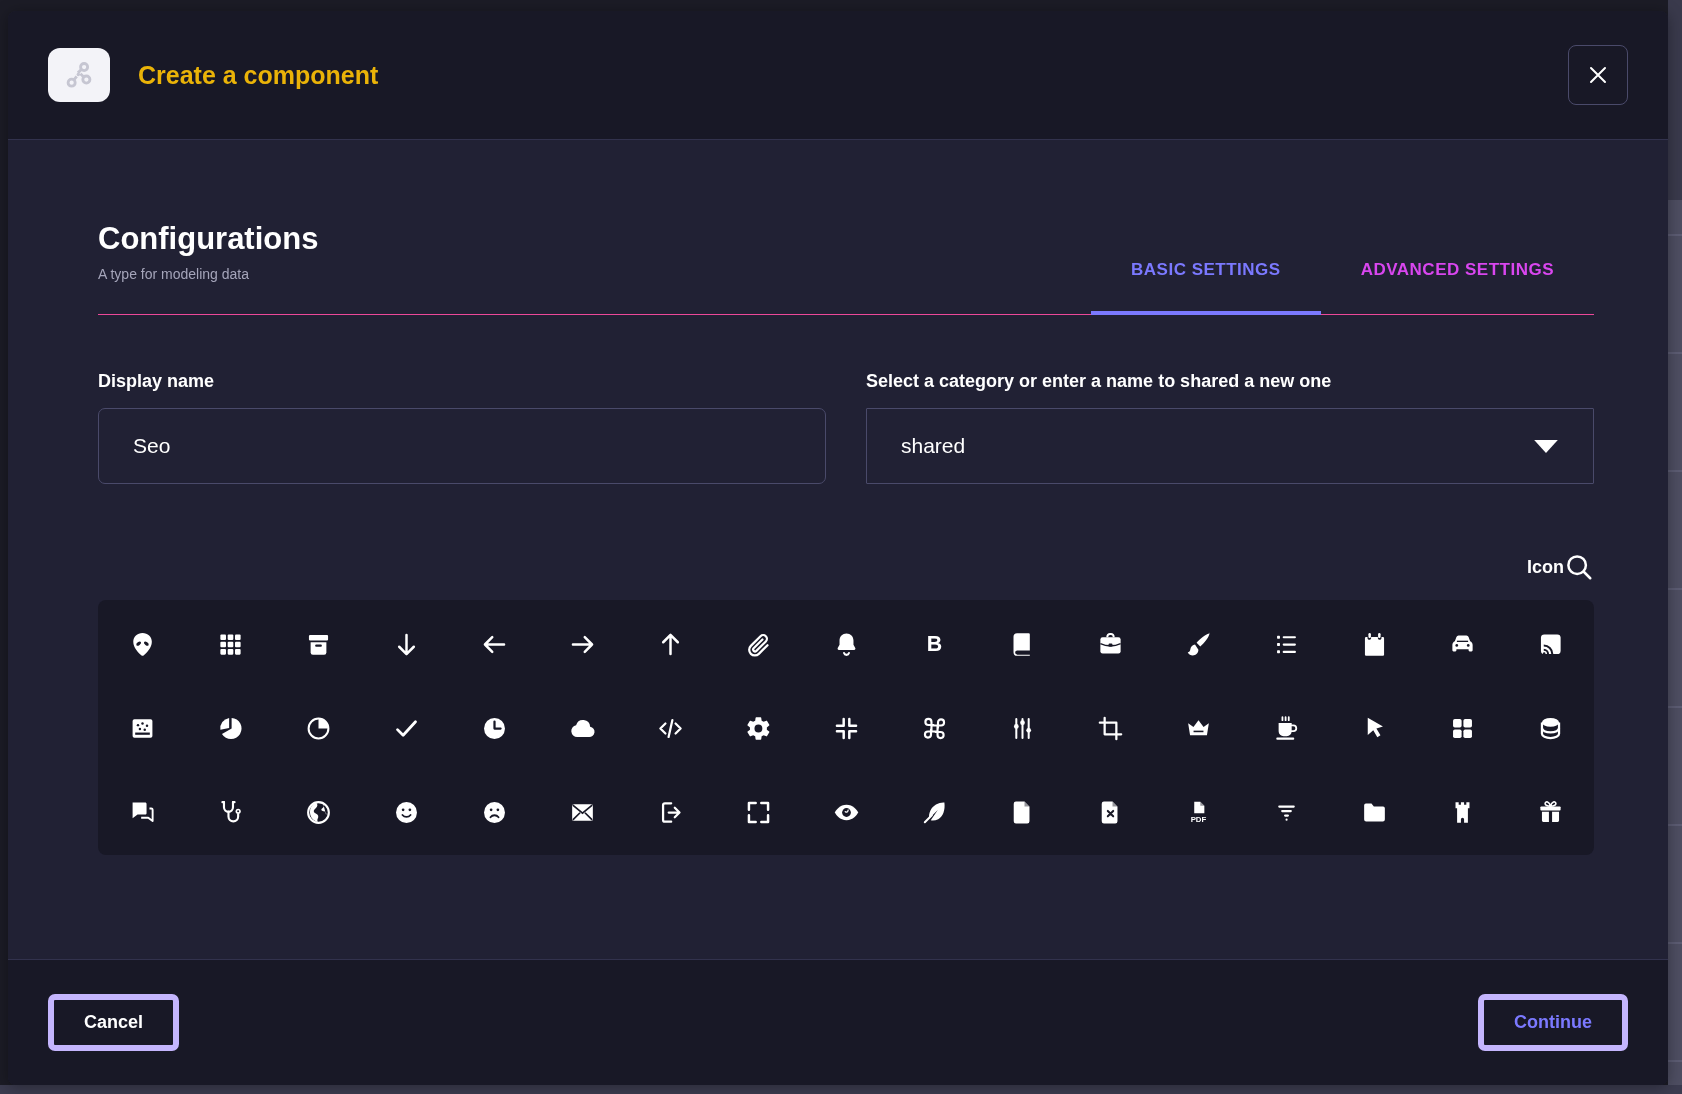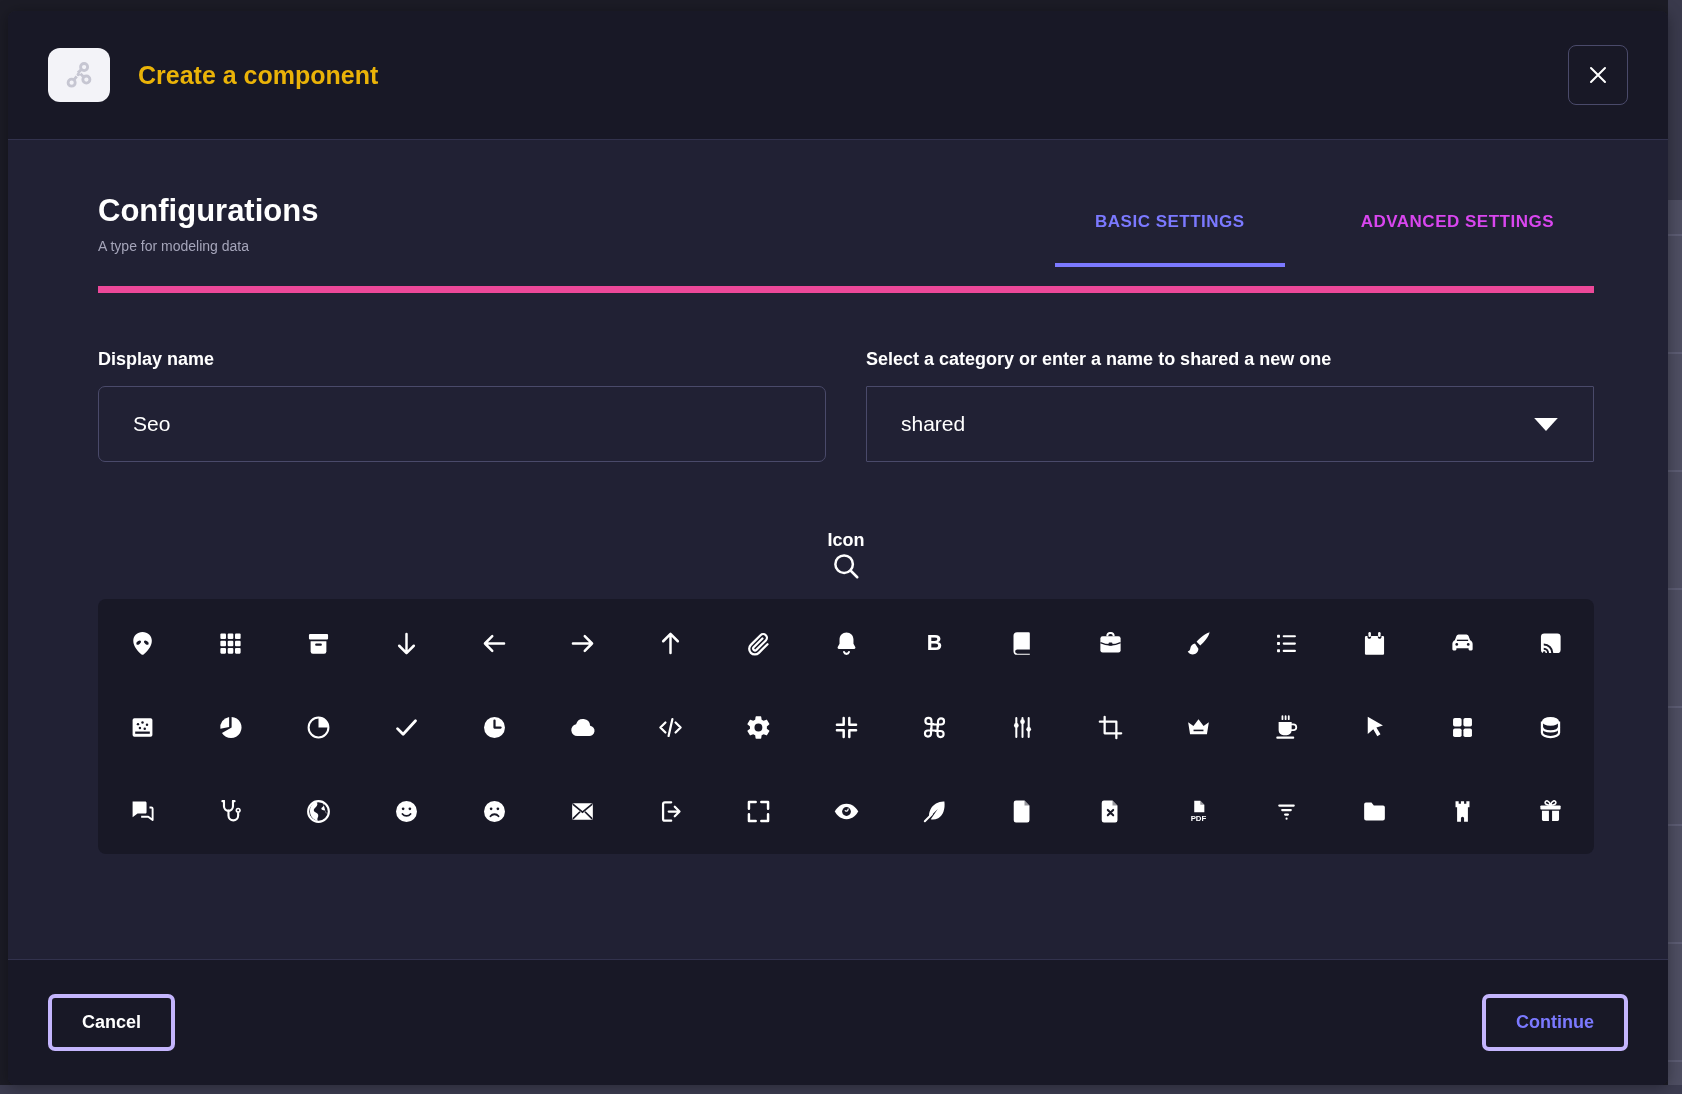--- a/index.html
+++ b/index.html
@@ -22,51 +22,51 @@
   .modal-header { height:129px; flex:0 0 auto; background:#181826; border-bottom:1px solid #32324d;
     display:flex; align-items:center; padding:0 40px; }
   .badge { width:62px; height:54px; border-radius:12px; background:#f3f3f8; display:flex; align-items:center; justify-content:center; }
   .modal-title { margin-left:28px; color:#eab308; font-size:25px; font-weight:700; }
   .close-btn { margin-left:auto; width:60px; height:60px; border-radius:8px; border:1px solid #4a4a6a;
     background:transparent; display:flex; align-items:center; justify-content:center; cursor:pointer; }
 
   
   .modal-body { flex:1 1 auto; background:#212134; padding:0 74px 0 90px; }
 
-  .section-head { margin-top:52px; display:flex; justify-content:space-between; align-items:center;
-    border-bottom:7px solid #ec4899; }
+  .section-head { margin-top:80px; display:flex; justify-content:space-between; align-items:flex-end;
+    border-bottom:1px solid #ec4899; }
   .section-titles { padding-bottom:32px; }
   .section-title { color:#ffffff; font-size:31px; font-weight:700; line-height:38px; }
   .section-subtitle { color:#a5a5ba; font-size:14px; margin-top:8px; }
-  .tabs { display:flex;gap:36px; }
+  .tabs { display:flex; }
   .tab { position:relative; padding:0 40px 34px 40px; font-size:17px; font-weight:700; letter-spacing:.5px;
     color:#d946ef; cursor:pointer; white-space:nowrap; }
   .tab.active { color:#7b79ff; }
   .tab.active::after { content:""; position:absolute; left:0; right:0; bottom:-1px; height:4px; background:#7b79ff; }
 
   .form-row { margin-top:56px; display:grid; grid-template-columns:1fr 1fr; gap:40px; }
   .field-label { display:block; color:#ffffff; font-size:18px; font-weight:700; margin-bottom:16px; }
   .text-input { width:100%; height:76px; background:transparent; border:1px solid #4a4a6a; border-radius:7px;
     color:#ffffff; font-size:21px; padding:0 34px; font-family:"Liberation Sans", sans-serif; outline:none; }
   .select { width:100%; height:76px; border:1px solid #4a4a6a; border-radius:1px; display:flex; align-items:center;
     padding:0 34px; cursor:pointer; }
   .select-value { color:#ffffff; font-size:21px; flex:1; }
 
-  .icon-row { margin-top:68px; display:flex; align-items:center; justify-content:flex-end;flex-direction:column; }
+  .icon-row { margin-top:68px; display:flex; align-items:center; justify-content:flex-end; }
   .search-btn { background:none; border:none; cursor:pointer; display:flex; }
 
   .icon-grid { margin-top:18px; background:#181826; border-radius:8px; padding:2px 0 1px 0;
     display:grid; grid-template-columns:repeat(17, 1fr); grid-auto-rows:84px; }
   .icon-cell { display:flex; align-items:center; justify-content:center; cursor:pointer; border-radius:6px; }
   .icon-cell svg { display:block; }
 
   
   .modal-footer { height:126px; flex:0 0 auto; background:#181826; border-top:1px solid #32324d;
     display:flex; align-items:center; justify-content:space-between; padding:0 40px; }
-  .btn { height:57px; padding:0 30px; border-radius:7px; border:4px solid #c4b5fd; background:#181826;
+  .btn { height:57px; padding:0 30px; border-radius:7px; border:6px solid #c4b5fd; background:#181826;
     font-size:18px; font-weight:700; font-family:"Liberation Sans", sans-serif; cursor:pointer; }
   .btn.cancel { color:#ffffff; }
   .btn.continue { color:#7b79ff; }
 </style>
 </head>
 <body>
 
 <div class="right-sliver"></div>
 <div class="bottom-strip"></div>
 

